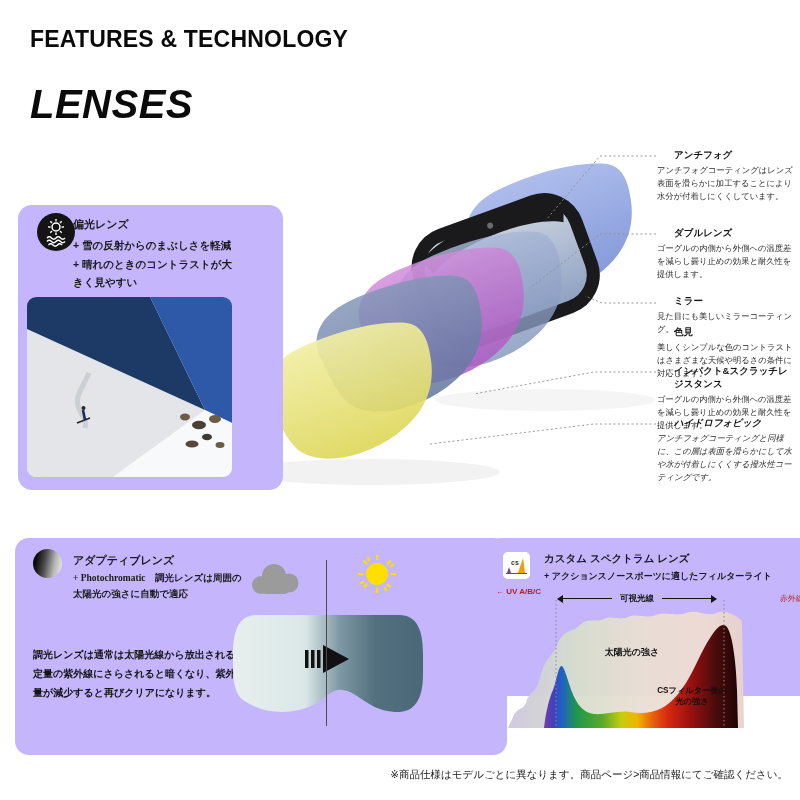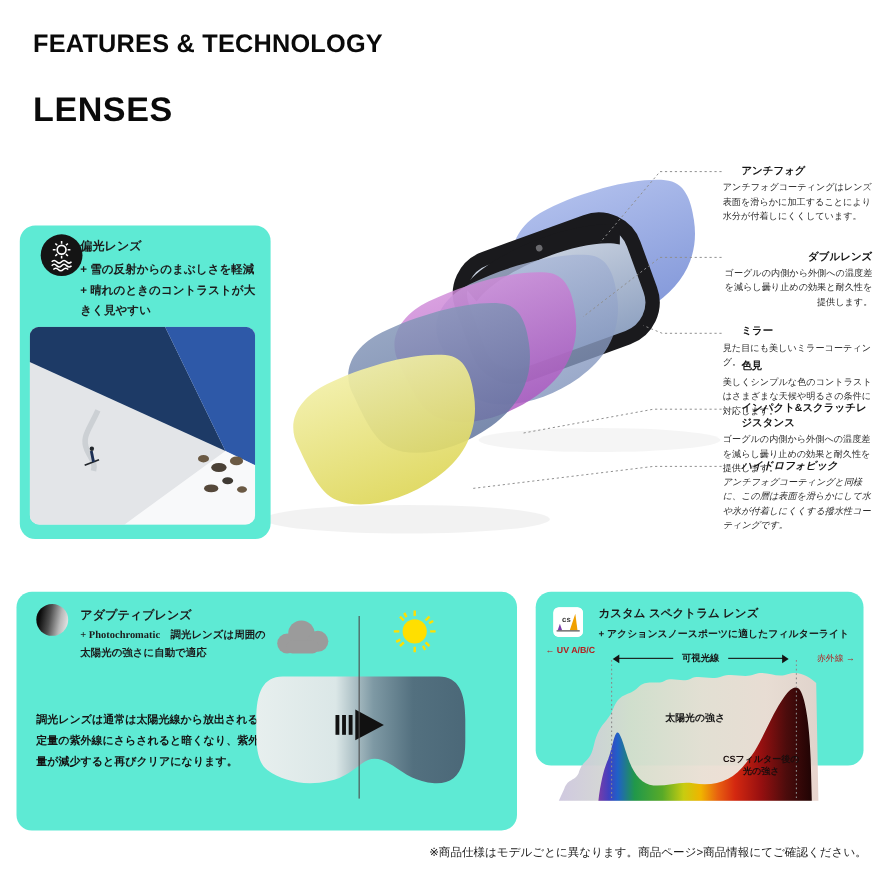--- a/index.html
+++ b/index.html
@@ -2,37 +2,37 @@
 <html><head>
 <meta charset="utf-8">
 <style>
   html,body{margin:0;padding:0;background:#fff;}
   .canvas{position:relative;width:800px;height:800px;background:#ffffff;overflow:hidden;
           font-family:"Liberation Sans","DejaVu Sans",sans-serif;color:#111;}
   .abs{position:absolute;}
 
   
   .h-title{left:30px;top:26px;font-size:23px;font-weight:900;letter-spacing:.2px;color:#0a0a0a;}
-  .h-sub{left:30px;top:82px;font-size:31px;font-weight:900;letter-spacing:.5px;color:#0a0a0a;}
-
-  
-  .card{background:#5eead4;border-radius:14px;}
+  .h-sub{left:30px;top:82px;font-size:40px;font-weight:900;font-style:italic;letter-spacing:.5px;color:#0a0a0a;}
+
+  
+  .card{background:#c4b5fd;border-radius:14px;padding-left:37px;}
 
   
   .pol-card{left:18px;top:205px;width:228px;height:285px;}
   .pol-icon{left:36px;top:212px;width:40px;height:40px;}
   .pol-text{left:73px;top:215px;width:160px;font-size:10.5px;line-height:1.75;color:#1b1b1b;font-weight:600;}
   .pol-title{font-weight:800;font-size:11px;margin-bottom:2px;}
   .photo{left:27px;top:297px;width:205px;height:180px;border-radius:9px;overflow:hidden;}
 
   
   .ann{left:657px;width:136px;}
   .ann .t{font-size:9.5px;font-weight:800;color:#141414;margin-bottom:2px;margin-left:17px;}
   .ann .b{font-size:8.3px;line-height:1.55;color:#2a2a2a;}
-  .ann0{top:149px;} .ann1{top:227px;text-align:right;} .ann2{top:295px;} .ann3{top:326px;} .ann4{top:365px;} .ann5{top:417px;font-style:italic;}
+  .ann0{top:149px;} .ann1{top:227px;} .ann2{top:295px;} .ann3{top:326px;} .ann4{top:365px;} .ann5{top:417px;font-style:italic;}
 
   
   .ad-card{left:15px;top:538px;width:455px;height:217px;}
   .ad-icon{left:33px;top:549px;width:29px;height:29px;border-radius:50%;
            background:linear-gradient(100deg,#0c0c0c 15%,#4e4e4e 42%,#b8b8b8 72%,#e6e6e6 95%);}
   .ad-head{left:73px;top:551px;width:178px;font-size:9.5px;line-height:1.65;color:#1b1b1b;font-weight:600;}
   .ad-title{font-size:11px;font-weight:800;margin-bottom:2px;}
   .ad-body{left:33px;top:645px;width:222px;font-size:10px;font-weight:700;line-height:1.9;color:#141414;}
   .ad-cloud{left:248px;top:561px;width:56px;height:36px;}
   .ad-sun{left:357px;top:554px;width:40px;height:40px;}

